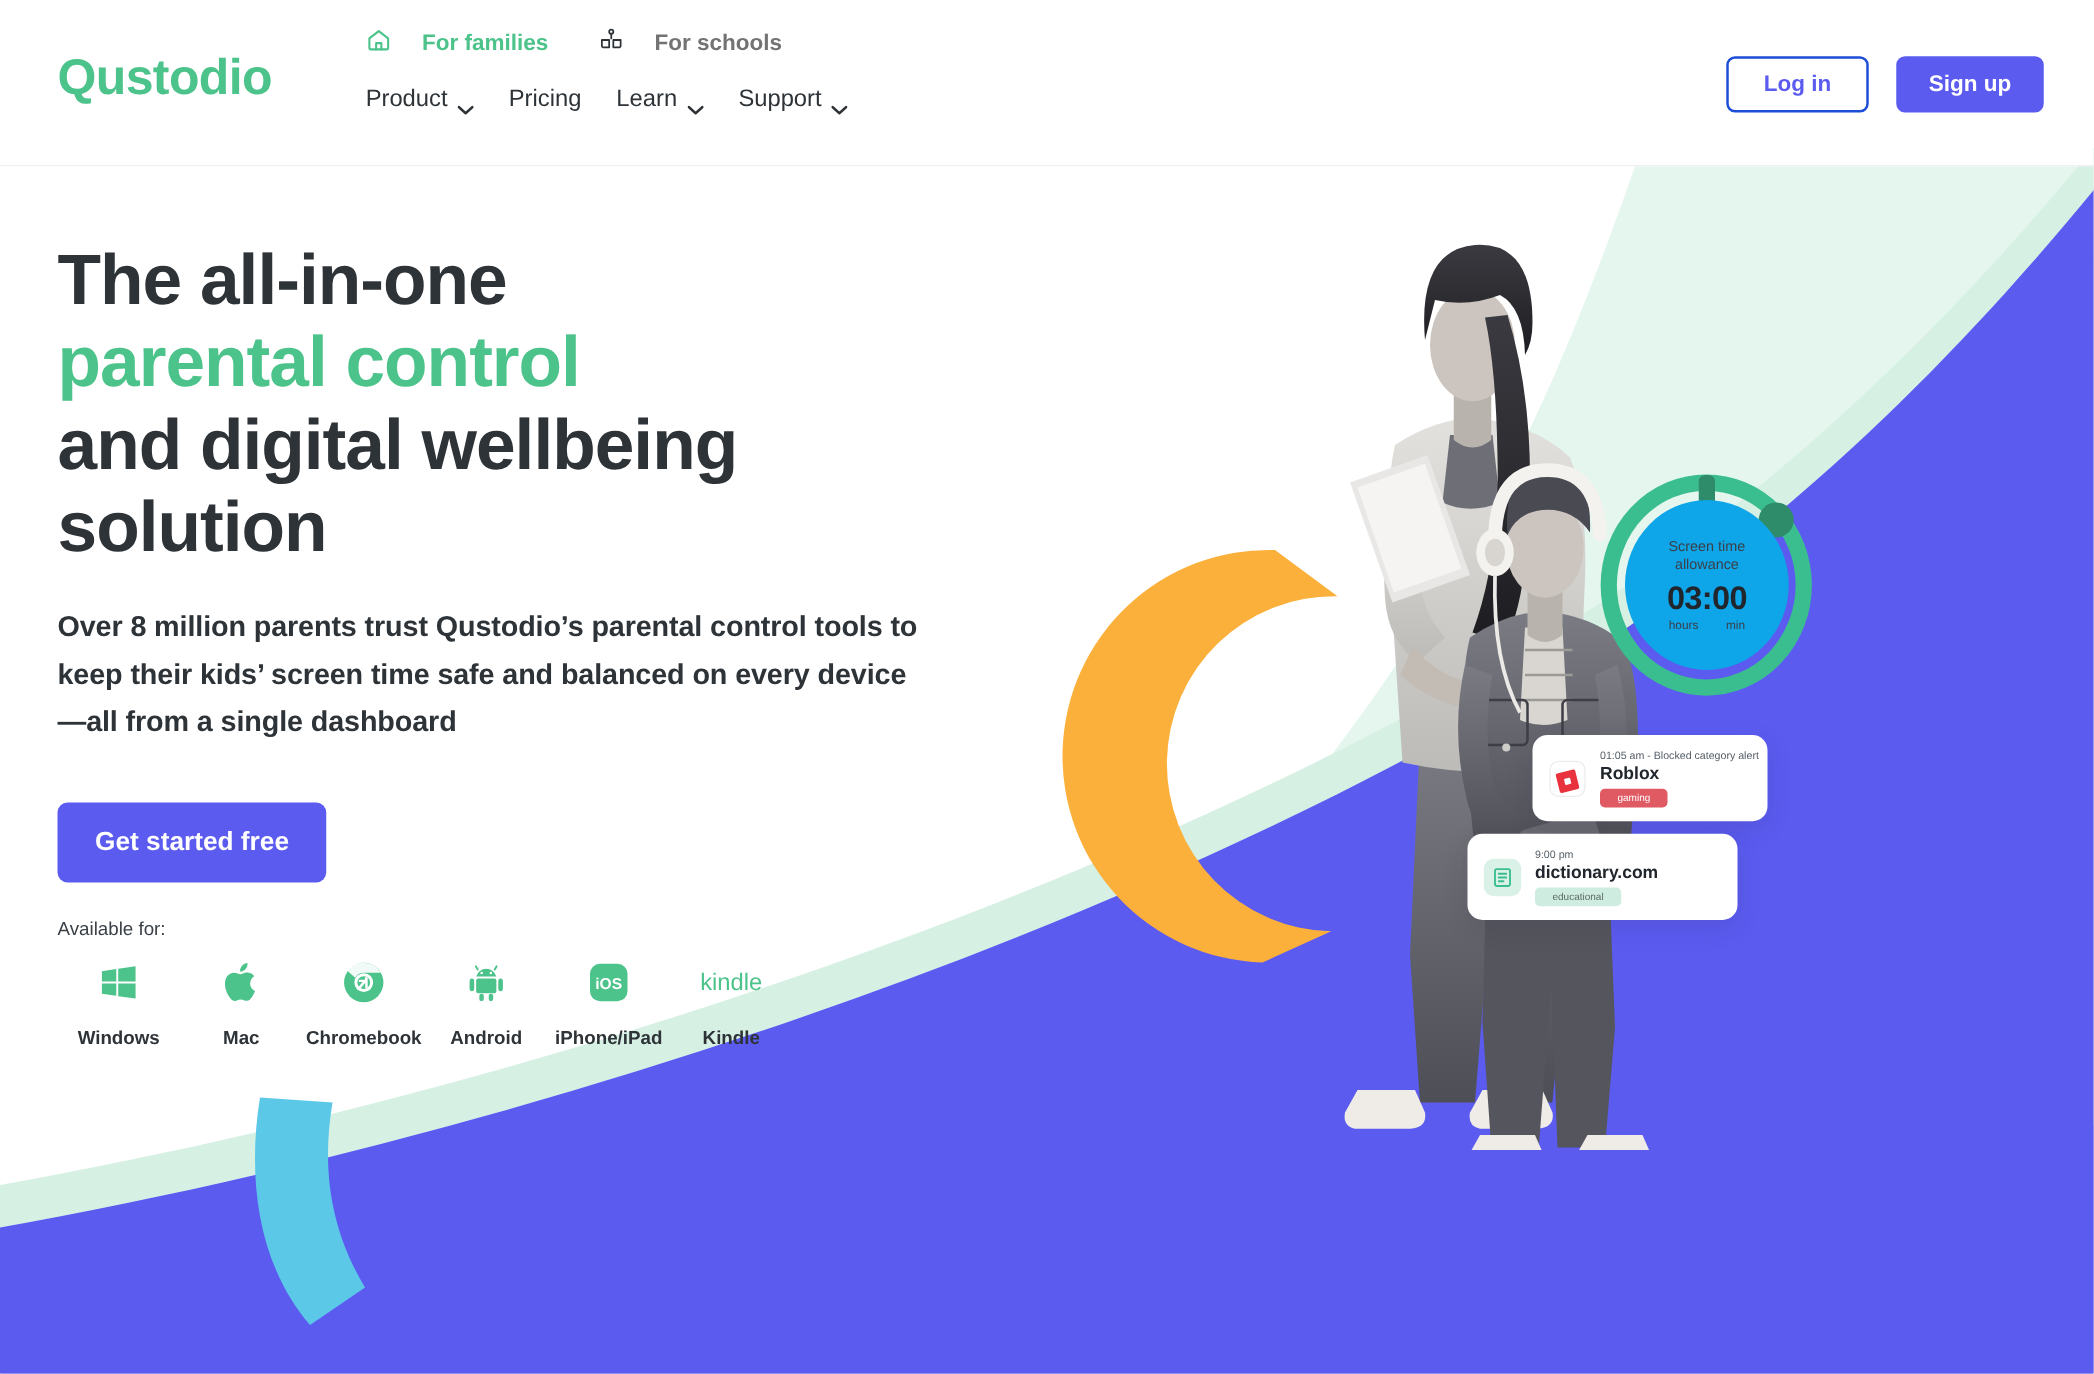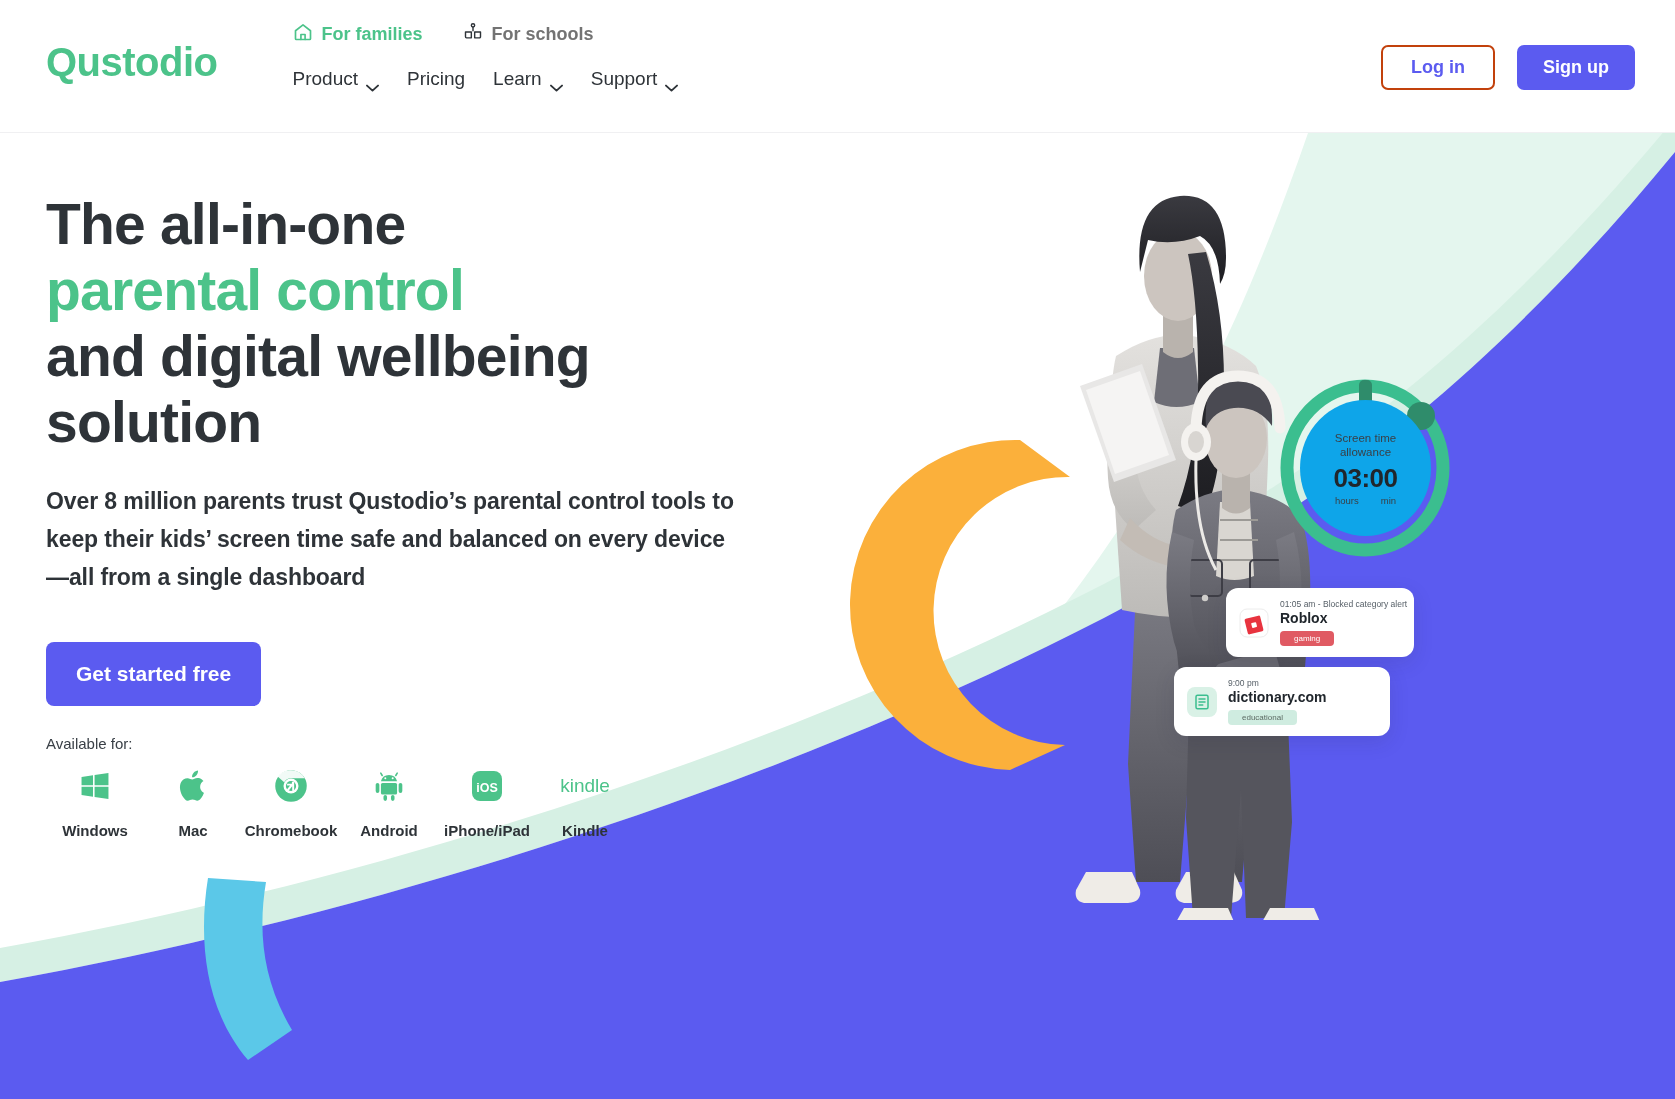--- a/index.html
+++ b/index.html
@@ -25,34 +25,34 @@
   }
   .logo-wrap { padding-top: 42px; flex: 0 0 auto; }
   .logo-text {
     font-size: 40px; font-weight: 700; letter-spacing:-0.5px;
     color:#4CC38A; line-height:1;
     font-family:"Liberation Sans", sans-serif;
   }
   .nav-center { margin-left: 75px; padding-top: 22px; }
   .nav-top { display:flex; align-items:center; gap:40px; }
   .nav-top-item { display:flex; align-items:center; gap:9px; cursor:pointer; }
-  .nav-top-item .lbl { font-size:18px; font-weight:700; }
+  .nav-top-item .lbl { font-size:18px; font-weight:700;margin-left:16px; }
   .nav-top-item.families .lbl { color:#4CC38A; }
   .nav-top-item.schools .lbl { color:#737373; }
 
   .nav-main { display:flex; align-items:center; gap:28px; margin-top: 22px; }
   .nav-main-item {
     display:flex; align-items:center; gap:8px;
     font-size:19px; color:#2e3338; cursor:pointer;
   }
   .caret { width:13px; height:8px; display:inline-block; }
 
   .header-right { margin-left:auto; padding-top: 45px; display:flex; align-items:center; gap:22px; }
   .btn-login {
-    border:2px solid #c2410c; color:#5B5BF0; background:#fff;
+    border:2px solid #1d4ed8; color:#5B5BF0; background:#fff;
     font-size:18px; font-weight:700; border-radius:7px;
     padding: 10px 28px; cursor:pointer;
     font-family:"Liberation Sans", sans-serif;
   }
   .btn-signup {
     border:none; background:#5B5BF0; color:#fff;
     font-size:18px; font-weight:700; border-radius:7px;
     padding: 12px 26px; cursor:pointer;
     font-family:"Liberation Sans", sans-serif;
   }

